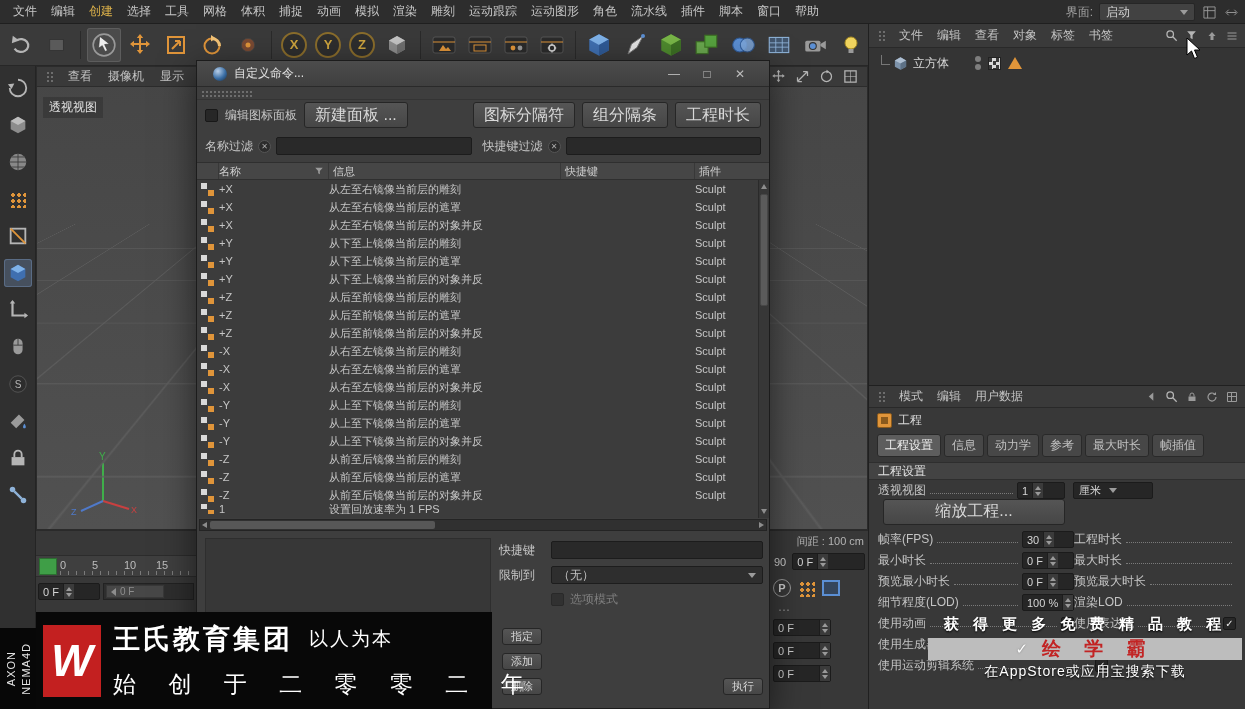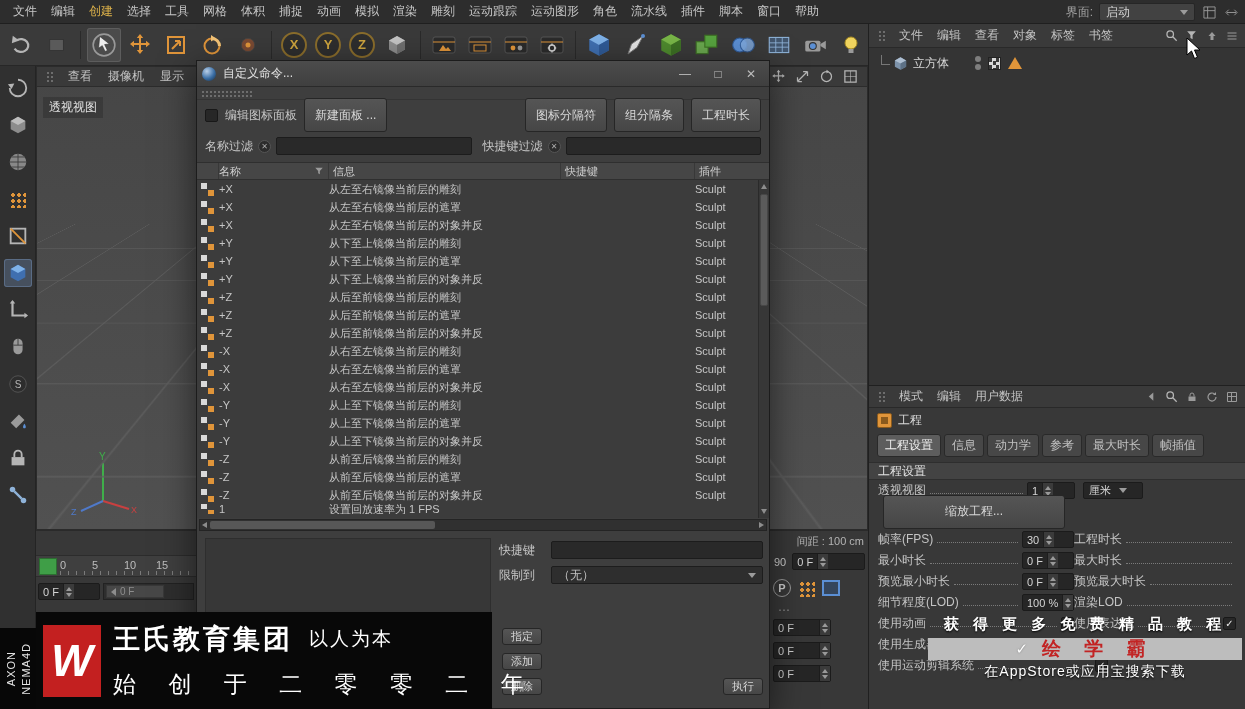--- a/index.html
+++ b/index.html
@@ -121,28 +121,28 @@
   .arow{display:flex;align-items:center;height:21px;padding:0 9px;font-size:12px}
   .acol-l{display:flex;align-items:center;flex:0 0 196px;min-width:0}
   .acol-r{display:flex;align-items:center;flex:1;min-width:0}
   .albl{color:#c4c4c4;white-space:nowrap}
   .ldr{flex:1;margin:0 4px;border-bottom:1px dotted #7a7a7a;transform:translateY(3px);min-width:6px}
   .ddfld{display:flex;align-items:center;height:17px;background:#262626;border:1px solid #1b1b1b;border-radius:2px;
          padding:0 5px;gap:8px;color:#d5d5d5;font-size:11px}
   .chk{width:13px;height:13px;background:#272727;border:1px solid #181818;border-radius:2px;flex:none;
        display:flex;align-items:center;justify-content:center;color:#e8e8e8;font-size:10px}
   .cbtn{background:linear-gradient(#555,#464646);border:1px solid #262626;border-radius:3px;color:#d8d8d8;
-        font-size:12px;height:34px;display:inline-flex;align-items:center;justify-content:center;padding:0 10px;white-space:nowrap}
+        font-size:16px;height:26px;display:inline-flex;align-items:center;justify-content:center;padding:0 10px;white-space:nowrap}
   #scalebtn{width:182px;margin-left:5px}
 
   
   #dlg{position:absolute;left:196px;top:60px;width:574px;height:649px;background:#3e3e3e;
        border:1px solid #1c1c1c;box-shadow:0 10px 34px rgba(0,0,0,.55);z-index:5;display:flex;flex-direction:column}
   #dtitle{height:26px;background:linear-gradient(#4c4c4c,#3f3f3f);border-bottom:1px solid #2a2a2a;
-          display:flex;align-items:center;padding:0 5px;gap:7px;flex:none}
+          display:flex;align-items:center;padding:0 16px;gap:7px;flex:none}
   #dlogo{width:14px;height:14px;border-radius:50%;background:radial-gradient(circle at 35% 30%,#b9cfe8,#3a6ea5 55%,#16293f)}
   #dtitletext{color:#e0e0e0}
   .winbtn{width:26px;height:20px;display:flex;align-items:center;justify-content:center;color:#bdbdbd;font-size:12px}
   #dgrip{height:13px;border-bottom:1px solid #343434;display:flex;align-items:center;padding-left:4px;flex:none}
   .dgripdots{width:52px;height:7px;background-image:radial-gradient(#6d6d6d 1px,transparent 1.3px);background-size:4px 4px}
   #dctrl{height:30px;display:flex;align-items:center;padding:0 8px;gap:7px;flex:none}
   #dctrl .sp{flex:1}
   #dfilter{height:32px;display:flex;align-items:center;padding:0 8px;gap:5px;flex:none}
   .clrico{width:13px;height:13px;border-radius:50%;background:#2c2c2c;border:1px solid #555;color:#aaa;
           font-size:8px;display:flex;align-items:center;justify-content:center;flex:none}
@@ -723,21 +723,21 @@
     <div class="arow">
       <span class="albl">透视视图</span>
       <span class="ldr"></span>
       <span class="numfld" style="width:48px">
         <span class="val">1</span>
         <span class="stp">
             <i class="up"></i>
             <i class="dn"></i>
           </span>
       </span>
-      <span class="ddfld" style="margin-left:8px;width:60px">
+      <span class="ddfld" style="margin-left:8px;width:80px">
         <span>厘米</span>
           <i class="caret"></i>
       </span>
       <span style="flex:1"></span>
     </div>
     <div class="arow">
       <button class="cbtn" id="scalebtn">缩放工程...</button>
     </div>
 
     <div class="arow" style="margin-top:7px">
@@ -1081,20 +1081,24 @@
           <span class="a-lbl">快捷键</span>
           <input class="inp" style="">
         </div>
         <div class="a-row">
           <span class="a-lbl">限制到</span>
           <span class="a-dd">
             <span>（无）</span>
             <i class="caret"></i>
           </span>
         </div>
+        <div id="optrow">
+          <span class="chk" style="opacity:.55"></span>
+          <span class="dimtxt">选项模式</span>
+        </div>
         <button class="cbtn a-btn" id="btn-assign">指定</button>
         <button class="cbtn a-btn" id="btn-add">添加</button>
         <button class="cbtn a-btn" id="btn-del">删除</button>
         <button class="cbtn a-btn" id="btn-exec">执行</button>
       </div>
     </div>
   </div>
 
   <div id="wm-left">
     <div id="wlogo">

